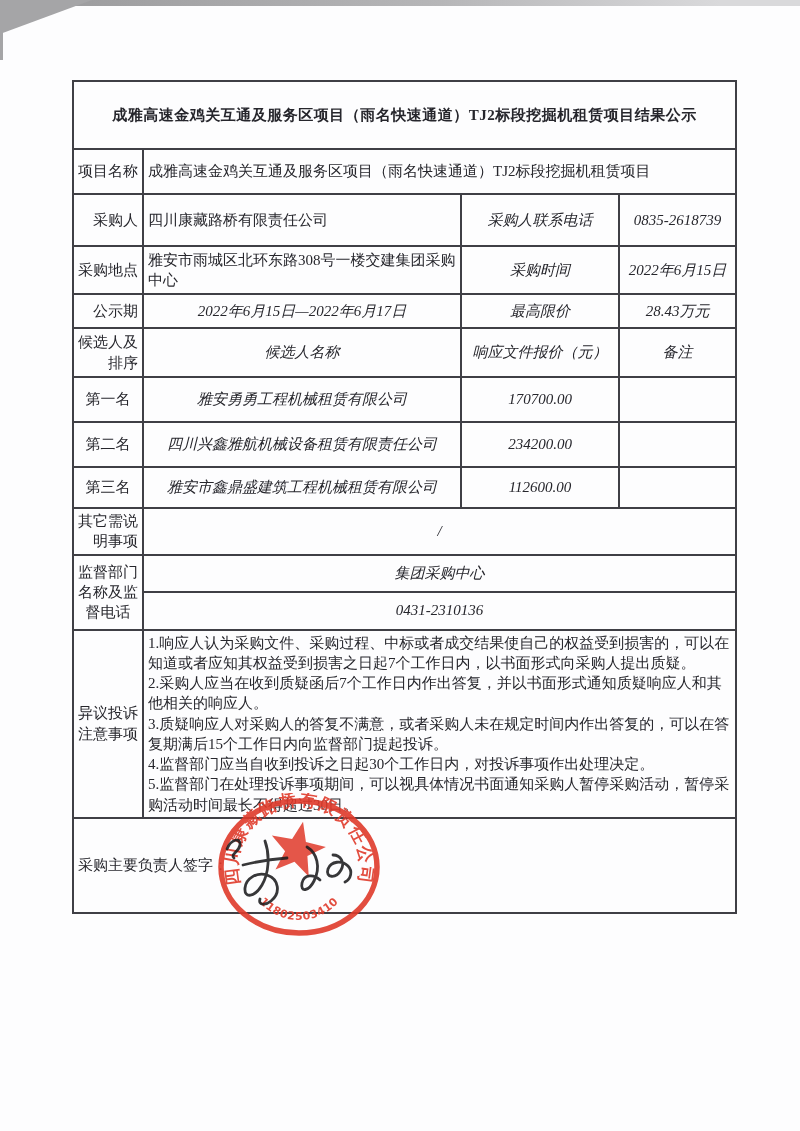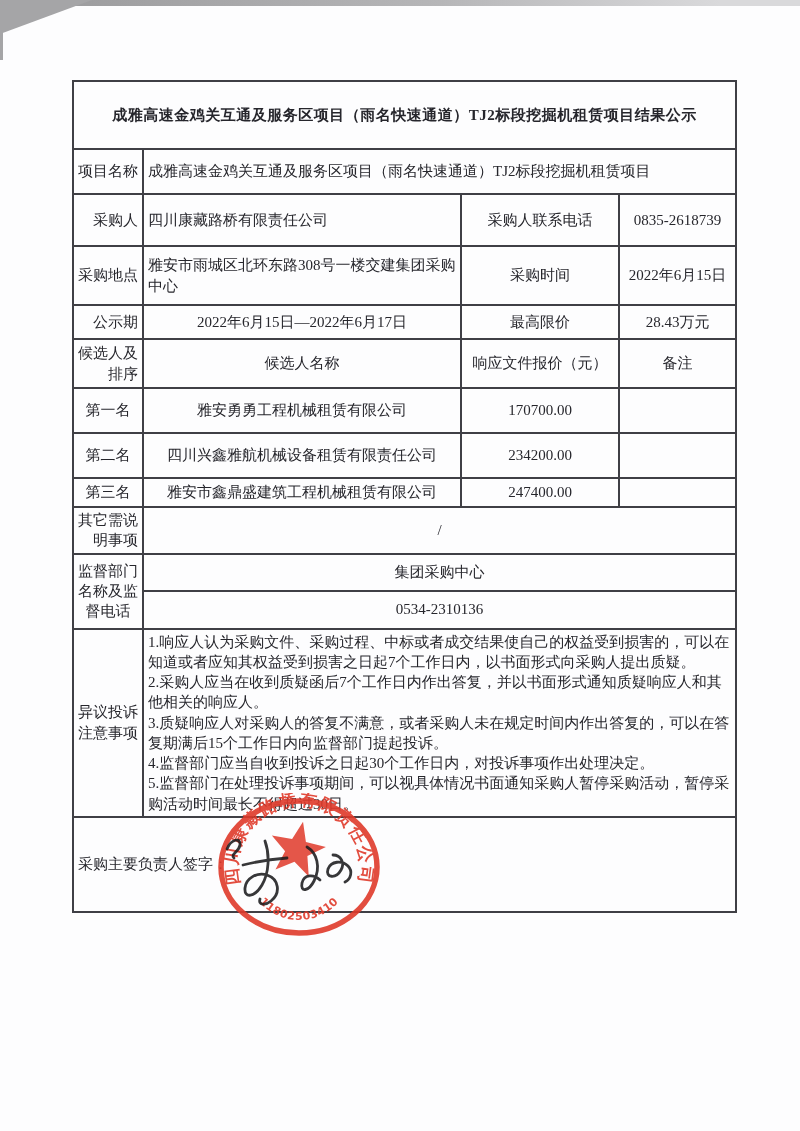--- a/index.html
+++ b/index.html
@@ -43,21 +43,21 @@
     font-size:19px;
     font-weight:bold;
     text-align:center;
     line-height:29px;
     letter-spacing:0.5px;
     padding:2px 6px;
   }
   td.lbl{padding:2px 2px 2px 3px;text-align:right;}
   td.lbl-c{text-align:center;padding:2px 1px;}
   td.val-l{text-align:left;padding-left:6px;border-radius:20px;}
-  td.val-c{text-align:center;}
+  td.val-c{text-align:center;font-style:italic;}
   td.objection-cell{
     font-size:13px;
     line-height:17px;
     padding:6px 6px 4px 7px;
     vertical-align:middle;
   }
   td.sig-cell{
     text-align:left;
     padding-left:4px;
     font-size:15px;
@@ -92,21 +92,21 @@
     <td colspan="3" class="val-l">成雅高速金鸡关互通及服务区项目（雨名快速通道）TJ2标段挖掘机租赁项目</td>
   </tr>
 
   <tr style="height:52px">
     <td class="lbl">采购人</td>
     <td class="val-l">四川康藏路桥有限责任公司</td>
     <td class="val-c">采购人联系电话</td>
     <td class="val-c">0835-2618739</td>
   </tr>
 
-  <tr style="height:59px">
+  <tr style="height:48px">
     <td class="lbl">采购地点</td>
     <td class="val-l">雅安市雨城区北环东路308号一楼交建集团采购中心</td>
     <td class="val-c">采购时间</td>
     <td class="val-c">2022年6月15日</td>
   </tr>
 
   <tr style="height:34px">
     <td class="lbl">公示期</td>
     <td class="val-c">2022年6月15日—2022年6月17日</td>
     <td class="val-c">最高限价</td>
@@ -127,38 +127,38 @@
     <td class="val-c"></td>
   </tr>
 
   <tr style="height:45px">
     <td class="lbl-c">第二名</td>
     <td class="val-c">四川兴鑫雅航机械设备租赁有限责任公司</td>
     <td class="val-c">234200.00</td>
     <td class="val-c"></td>
   </tr>
 
-  <tr style="height:29px">
+  <tr style="height:41px">
     <td class="lbl-c">第三名</td>
     <td class="val-c">雅安市鑫鼎盛建筑工程机械租赁有限公司</td>
-    <td class="val-c">247400.00</td>
+    <td class="val-c">112600.00</td>
     <td class="val-c"></td>
   </tr>
 
   <tr style="height:40px">
     <td class="lbl">其它需说明事项</td>
     <td colspan="3" class="val-c">/</td>
   </tr>
 
   <tr style="height:37px">
     <td rowspan="2" class="lbl-c">监督部门名称及监督电话</td>
     <td colspan="3" class="val-c">集团采购中心</td>
   </tr>
   <tr style="height:38px">
-    <td colspan="3" class="val-c">0534-2310136</td>
+    <td colspan="3" class="val-c">0431-2310136</td>
   </tr>
 
   <tr style="height:182px">
     <td class="lbl">异议投诉注意事项</td>
     <td colspan="3" class="objection-cell">
       <div>1.响应人认为采购文件、采购过程、中标或者成交结果使自己的权益受到损害的，可以在知道或者应知其权益受到损害之日起7个工作日内，以书面形式向采购人提出质疑。</div>
       <div>2.采购人应当在收到质疑函后7个工作日内作出答复，并以书面形式通知质疑响应人和其他相关的响应人。</div>
       <div>3.质疑响应人对采购人的答复不满意，或者采购人未在规定时间内作出答复的，可以在答复期满后15个工作日内向监督部门提起投诉。</div>
       <div>4.监督部门应当自收到投诉之日起30个工作日内，对投诉事项作出处理决定。</div>
       <div>5.监督部门在处理投诉事项期间，可以视具体情况书面通知采购人暂停采购活动，暂停采购活动时间最长不得超过30日。</div>

